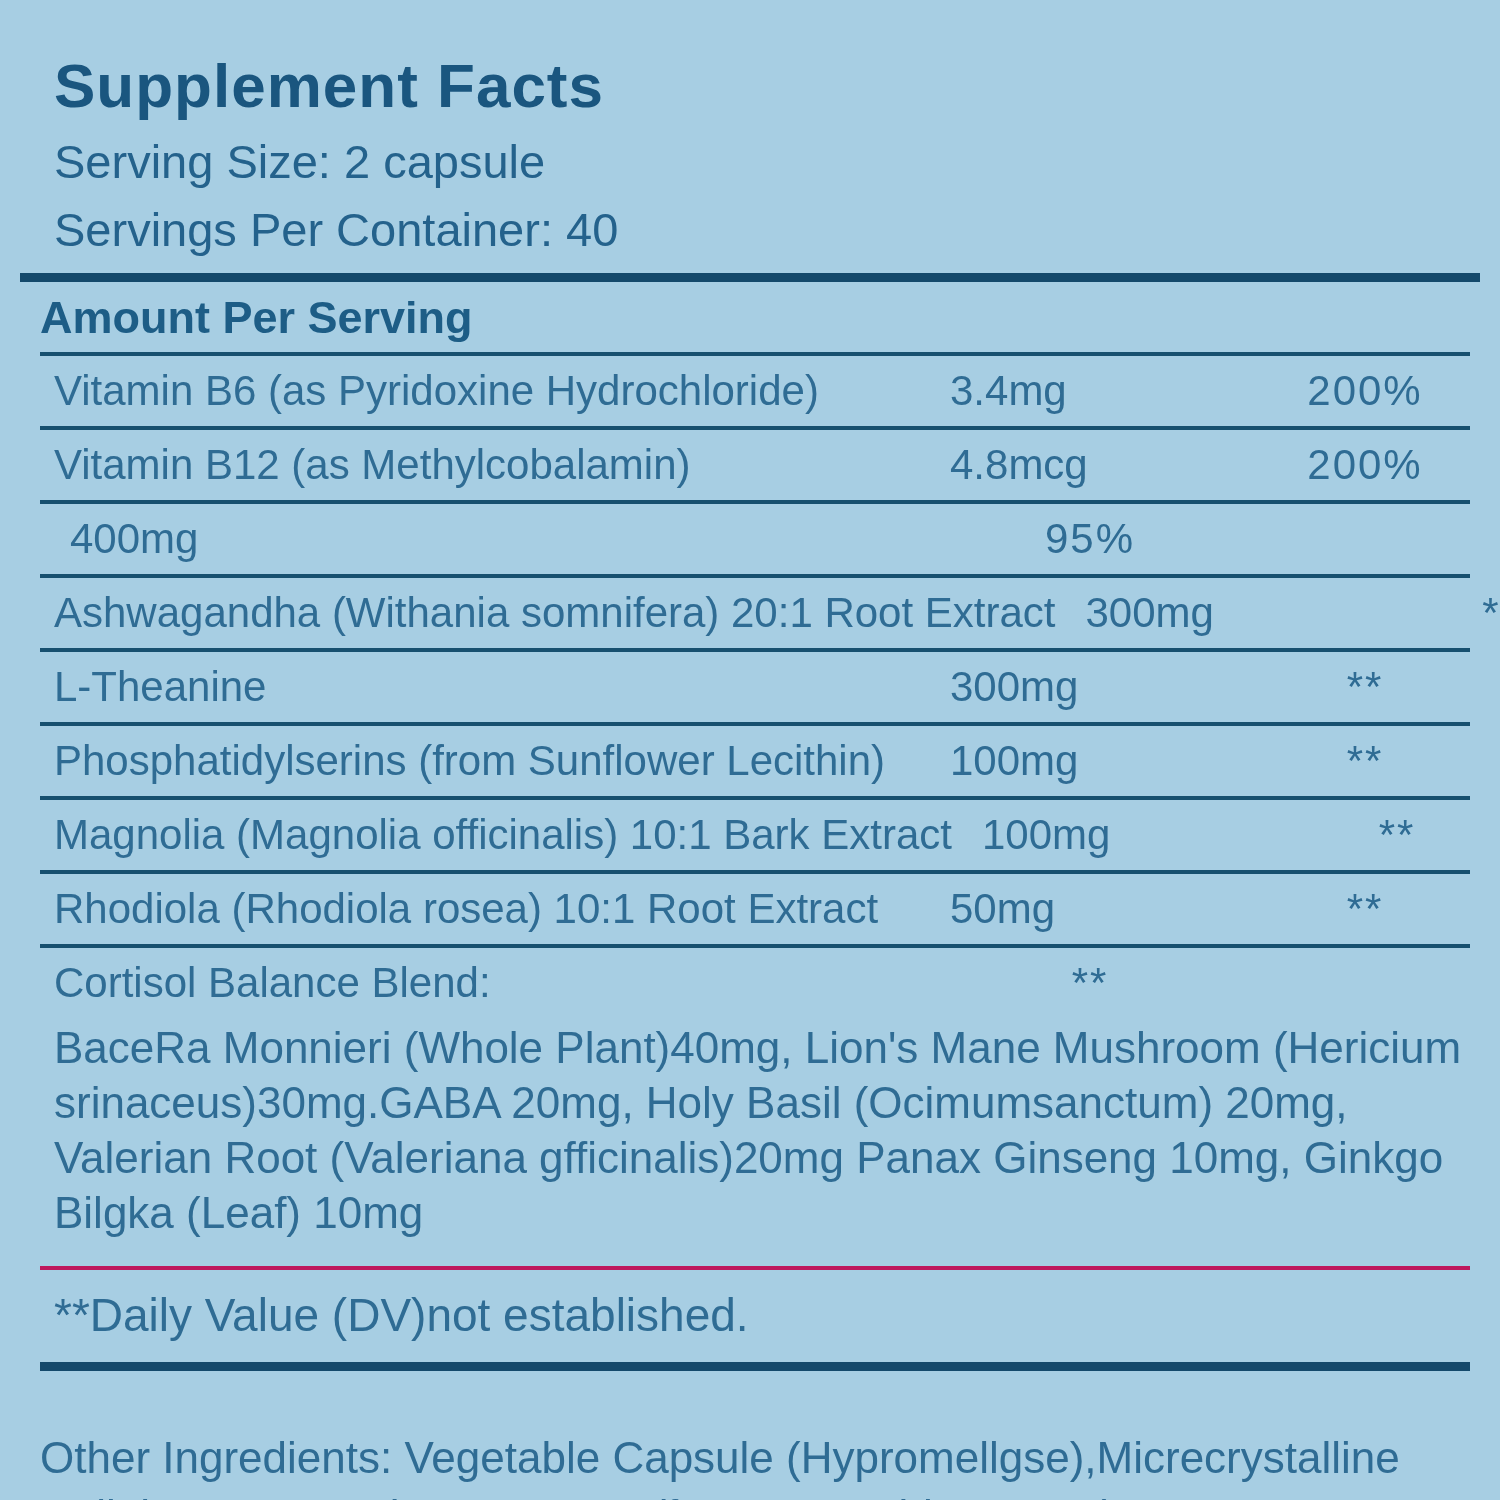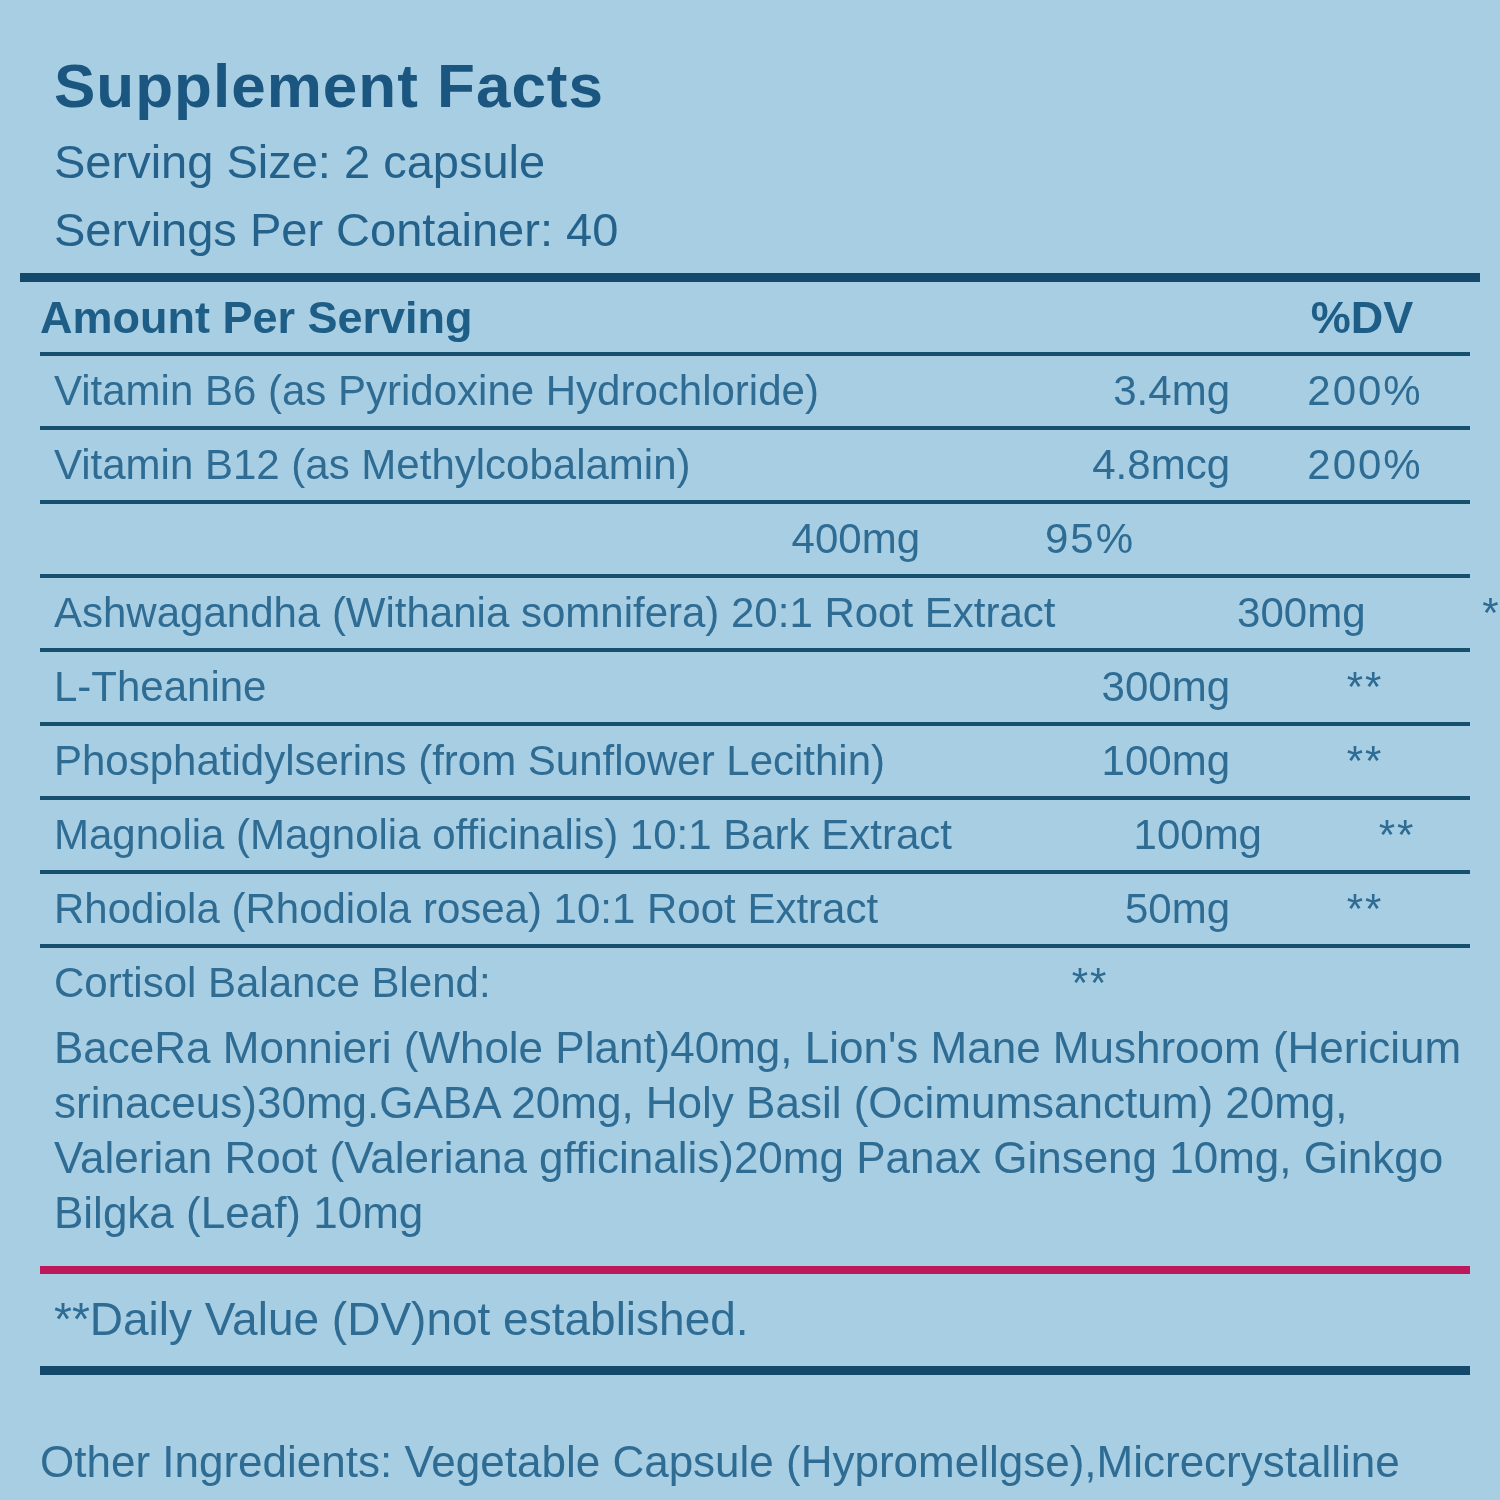--- a/index.html
+++ b/index.html
@@ -75,34 +75,34 @@
     font-weight: 300;
   }
   .row.no-border {
     border-bottom: none;
   }
   .cell-name {
     padding-left: 14px;
     white-space: nowrap;
   }
   .cell-amount {
-    text-align: right;
+    text-align: left;
     padding-left: 30px;
   }
   .cell-dv {
     text-align: center;
     padding-left: 30px;
     letter-spacing: 2px;
   }
   .blend-desc {
     font-size: 44px;
     font-weight: 300;
     line-height: 55px;
     padding: 2px 0 26px 14px;
-    border-bottom: 8px solid #be185d;
+    border-bottom: 4px solid #be185d;
   }
   .dv-note {
     font-size: 46px;
     font-weight: 300;
     padding: 18px 0 20px 14px;
   }
   .other-ingredients {
     font-size: 44px;
     font-weight: 300;
     line-height: 58px;
@@ -119,21 +119,20 @@
 
   <div class="serving-line">Serving Size: 2 capsule</div>
   <div class="serving-line">Servings Per Container: 40</div>
 
   <div class="thick-bar"></div>
 
   <div class="tbl">
 
     <div class="hdr-row">
       <div class="hdr-amount">Amount Per Serving</div>
-      <div class="hdr-dv">%DV</div>
     </div>
 
     <div class="row">
       <div class="cell-name">Vitamin B6 (as Pyridoxine Hydrochloride)</div>
       <div class="cell-amount">3.4mg</div>
       <div class="cell-dv">200%</div>
     </div>
 
     <div class="row">
       <div class="cell-name">Vitamin B12 (as Methylcobalamin)</div>

